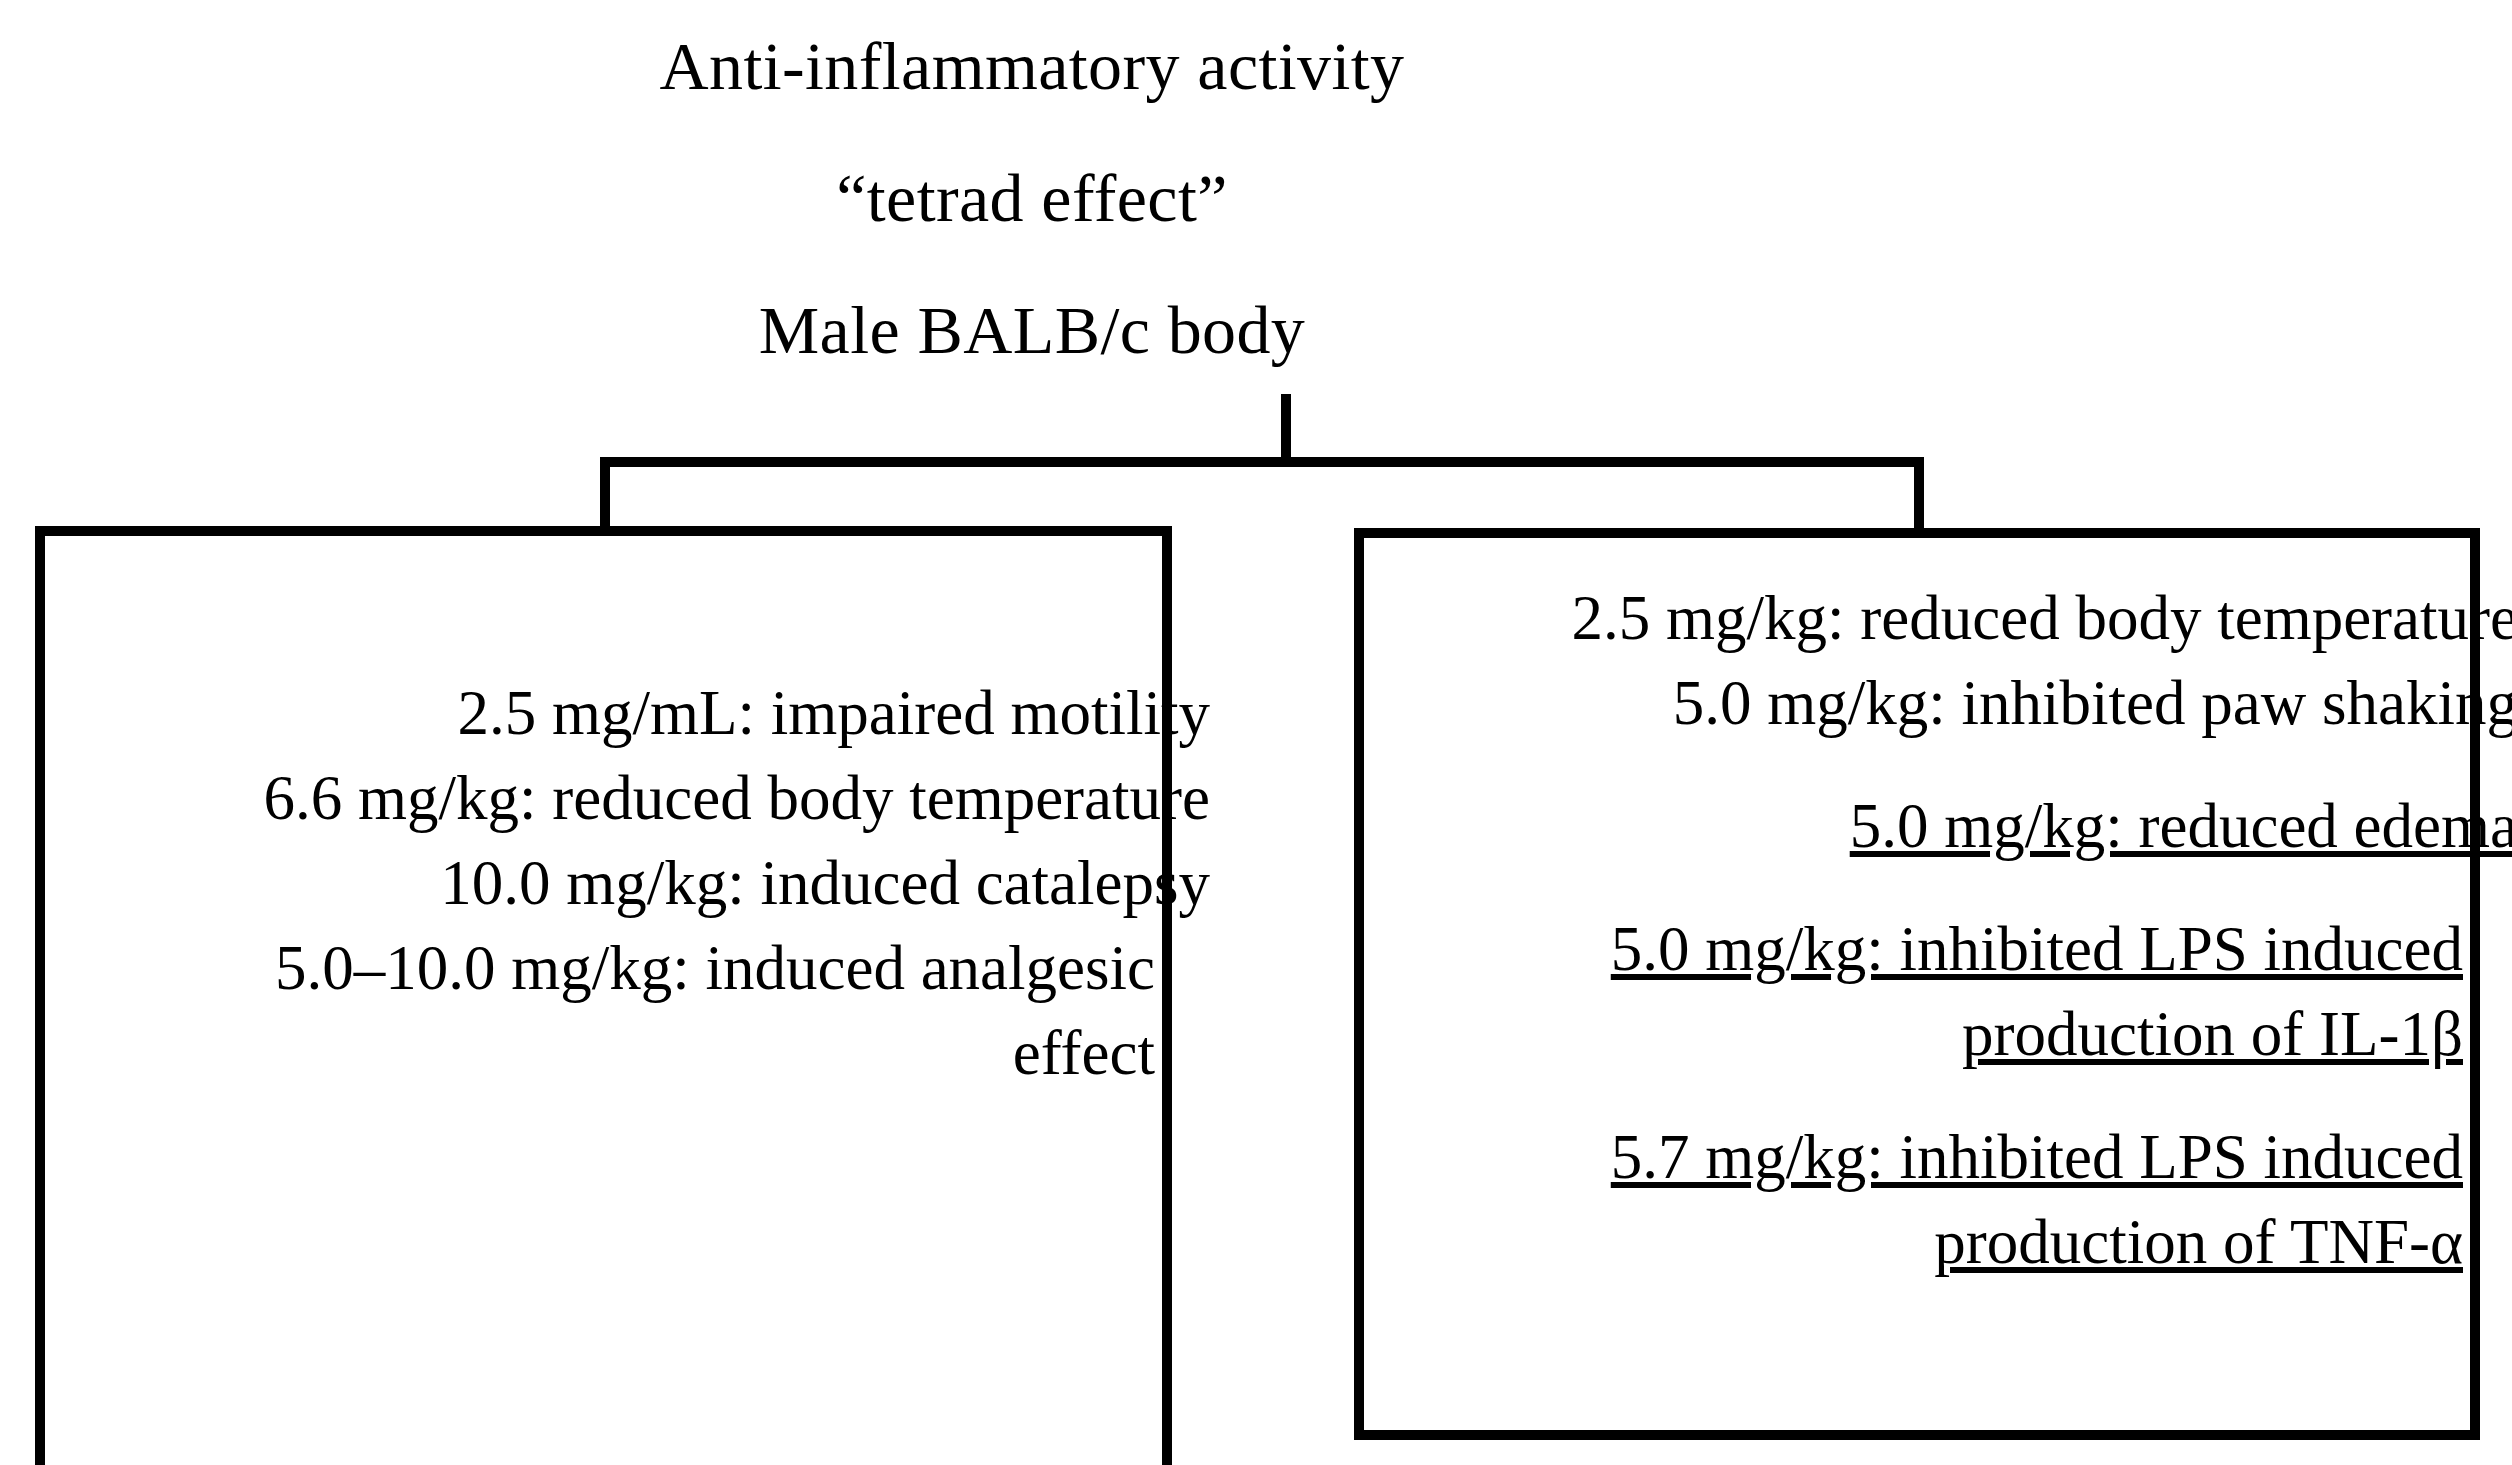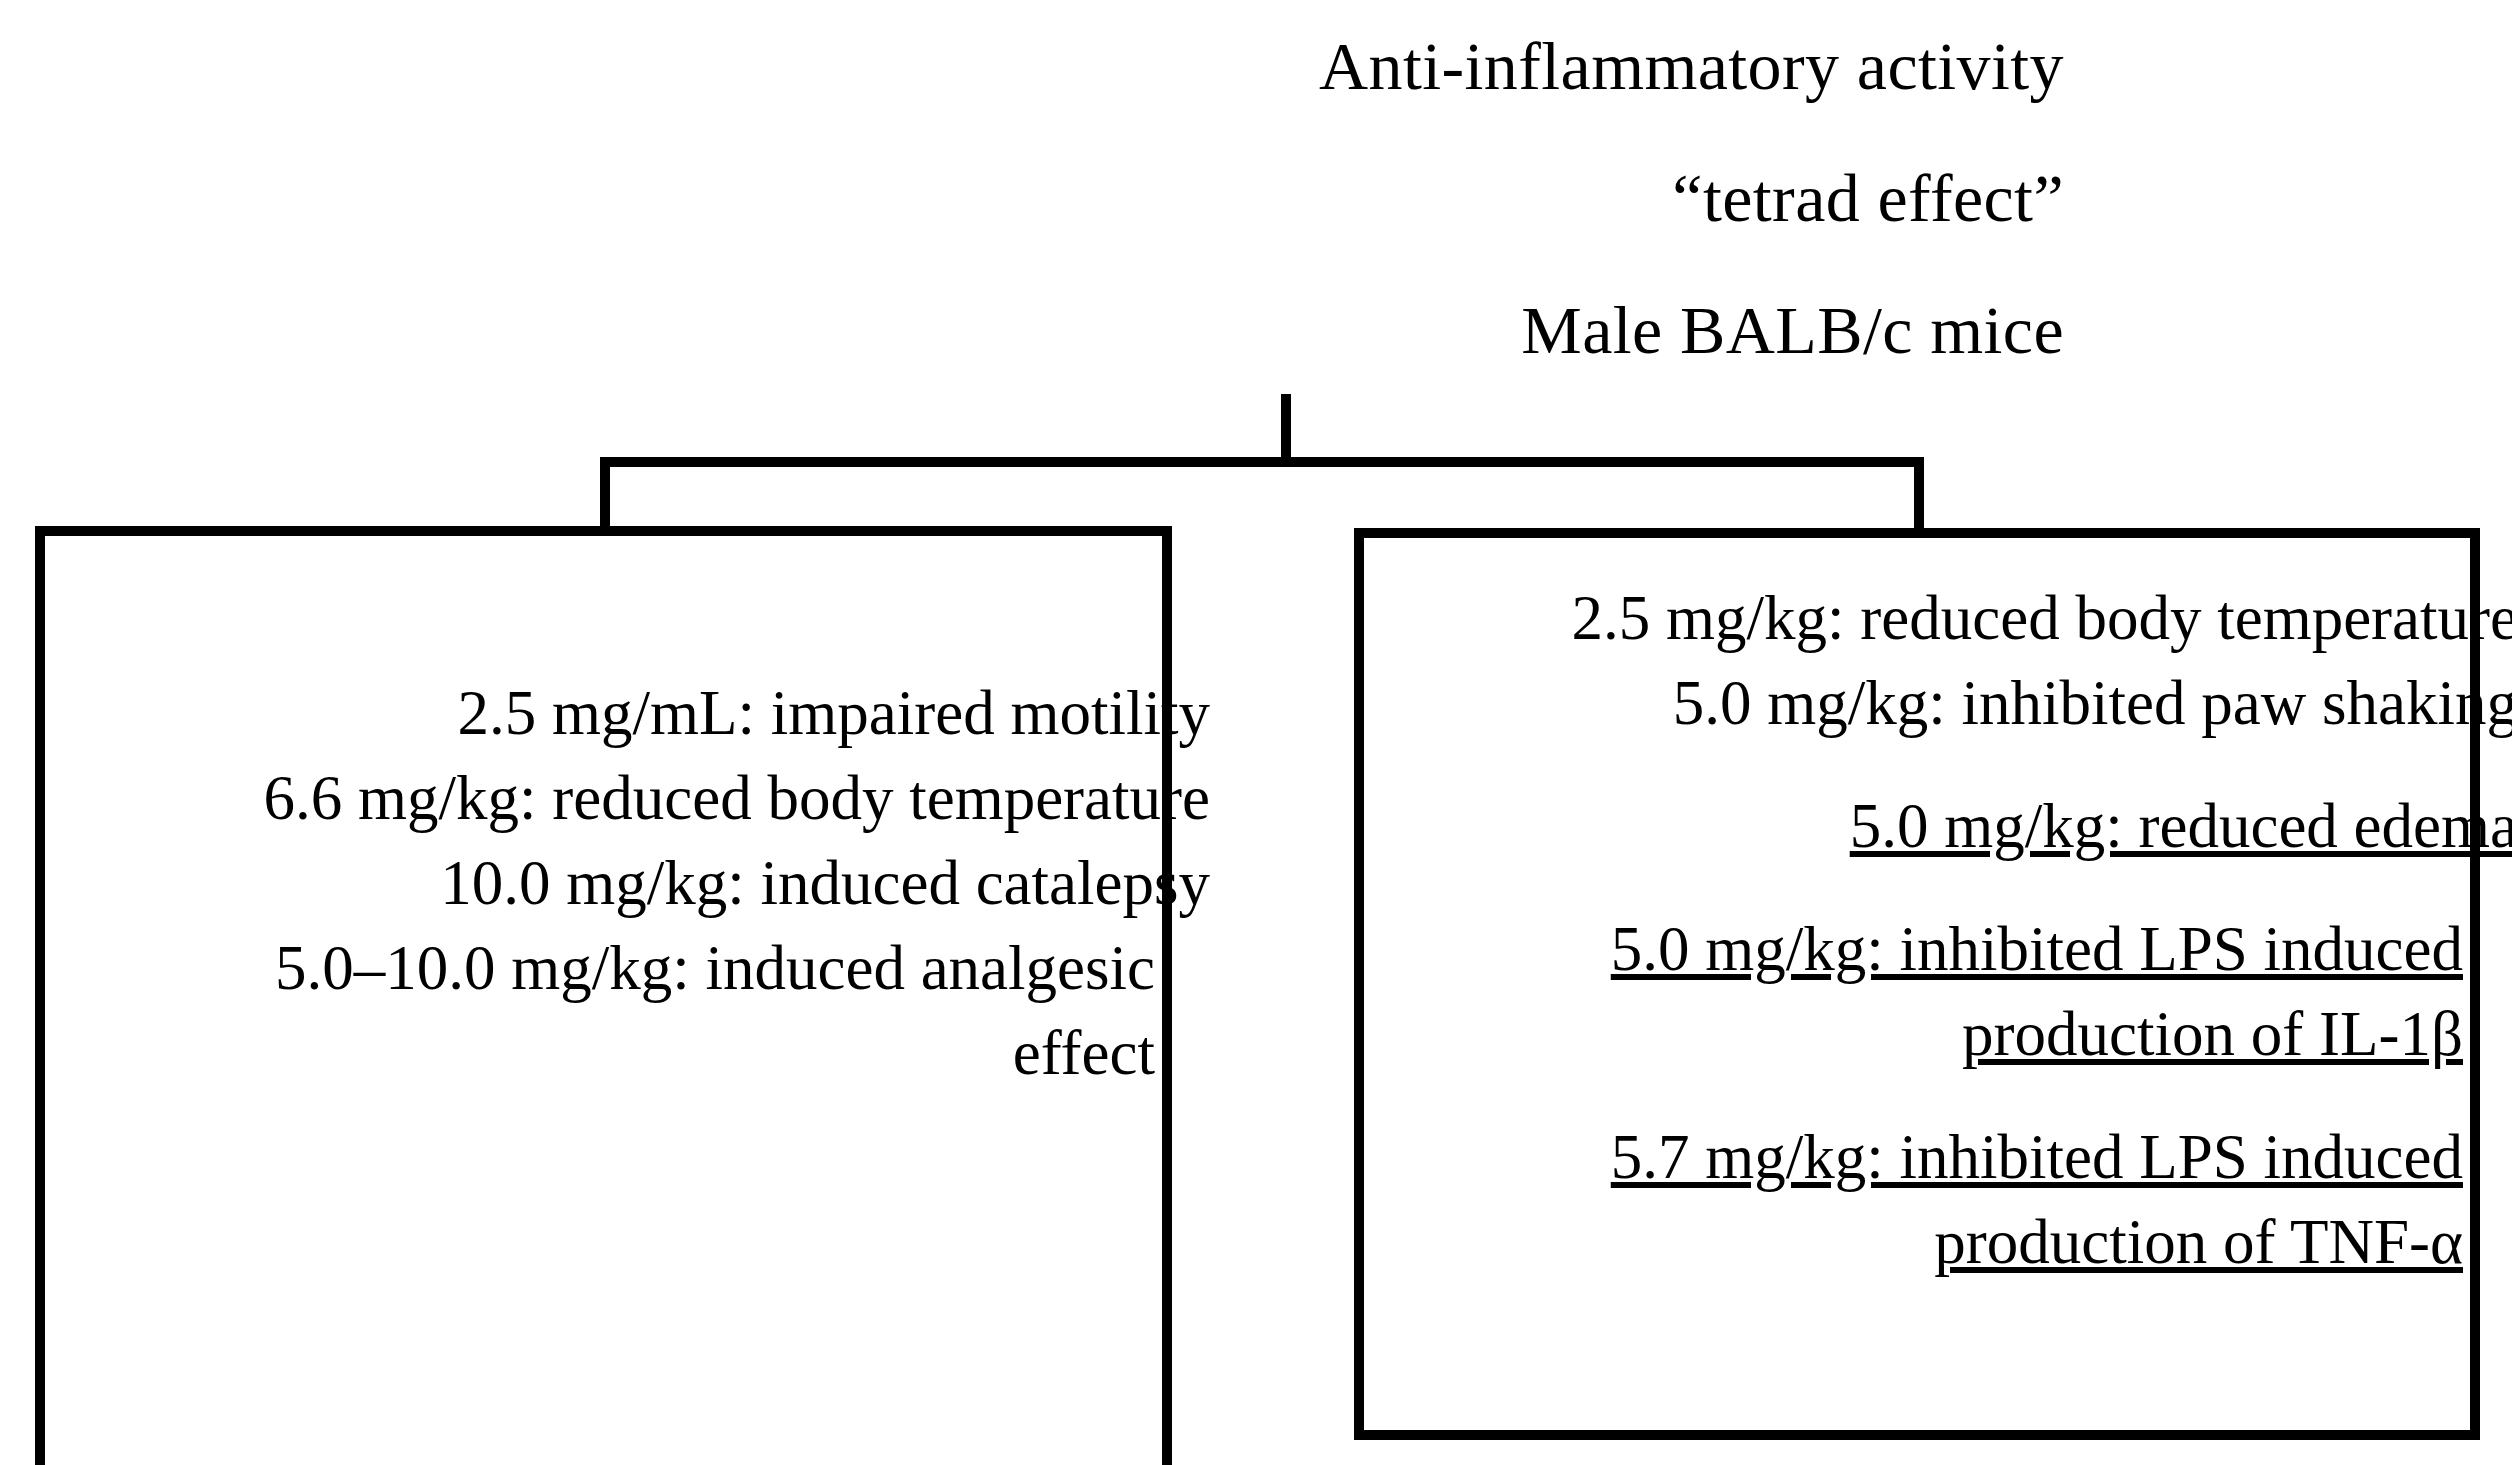--- a/index.html
+++ b/index.html
@@ -17,21 +17,21 @@
     color: #000000;
     overflow: hidden;
   }
 
   
   .header {
     position: absolute;
     left: 0;
     top: 0;
     width: 2064px;
-    text-align: right;
+    text-align: center;
   }
   .header-line {
     font-size: 68px;
     line-height: 132px;
     white-space: nowrap;
     letter-spacing: 0.4px;
   }
 
   
   .conn {
@@ -105,21 +105,21 @@
   .line.gap-top  { margin-top: 38px; text-decoration: underline; }
 </style>
 </head>
 <body>
 
 <div id="figure">
 
   <div class="header">
     <div class="header-line">Anti-inflammatory activity</div>
     <div class="header-line">“tetrad effect”</div>
-    <div class="header-line">Male BALB/c mice</div>
+    <div class="header-line">Male BALB/c body</div>
   </div>
 
   <div class="conn conn-stem"></div>
   <div class="conn conn-bar"></div>
   <div class="conn conn-drop-left"></div>
   <div class="conn conn-drop-right"></div>
 
   <div class="box box-left">
     <div class="box-body">
       <div class="line">2.5 mg/mL: impaired motility</div>

